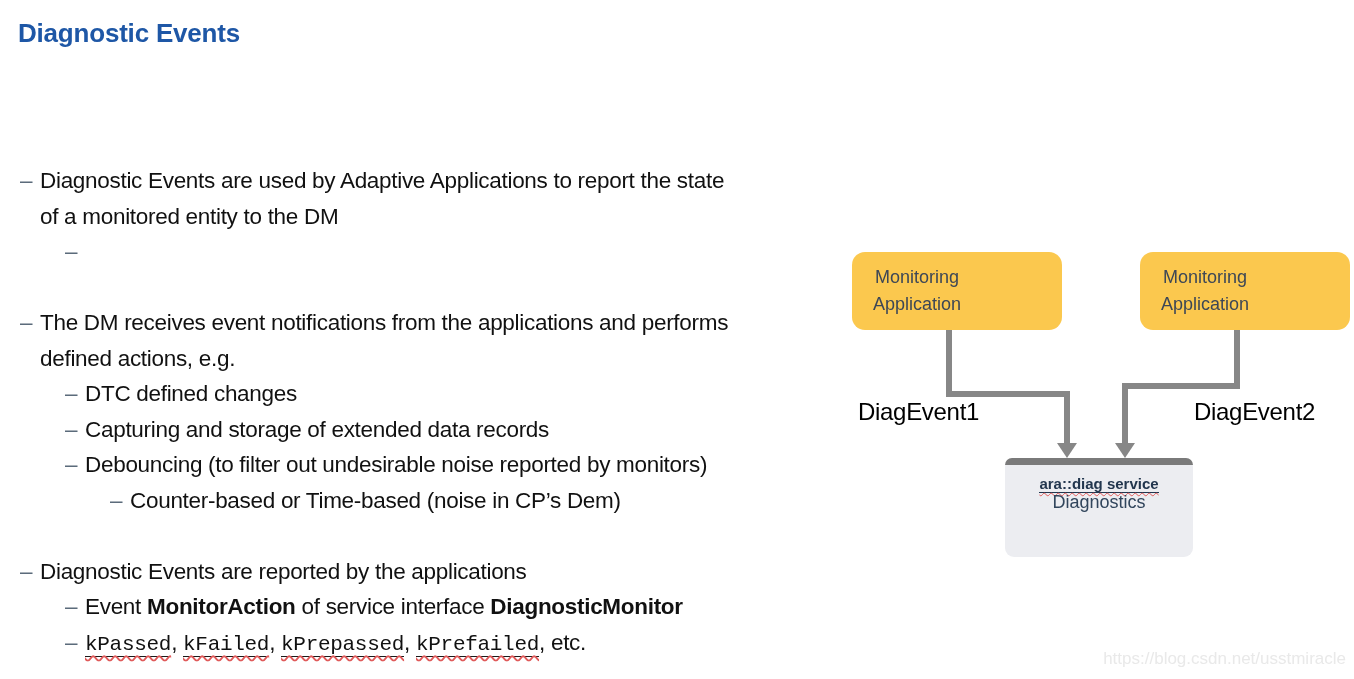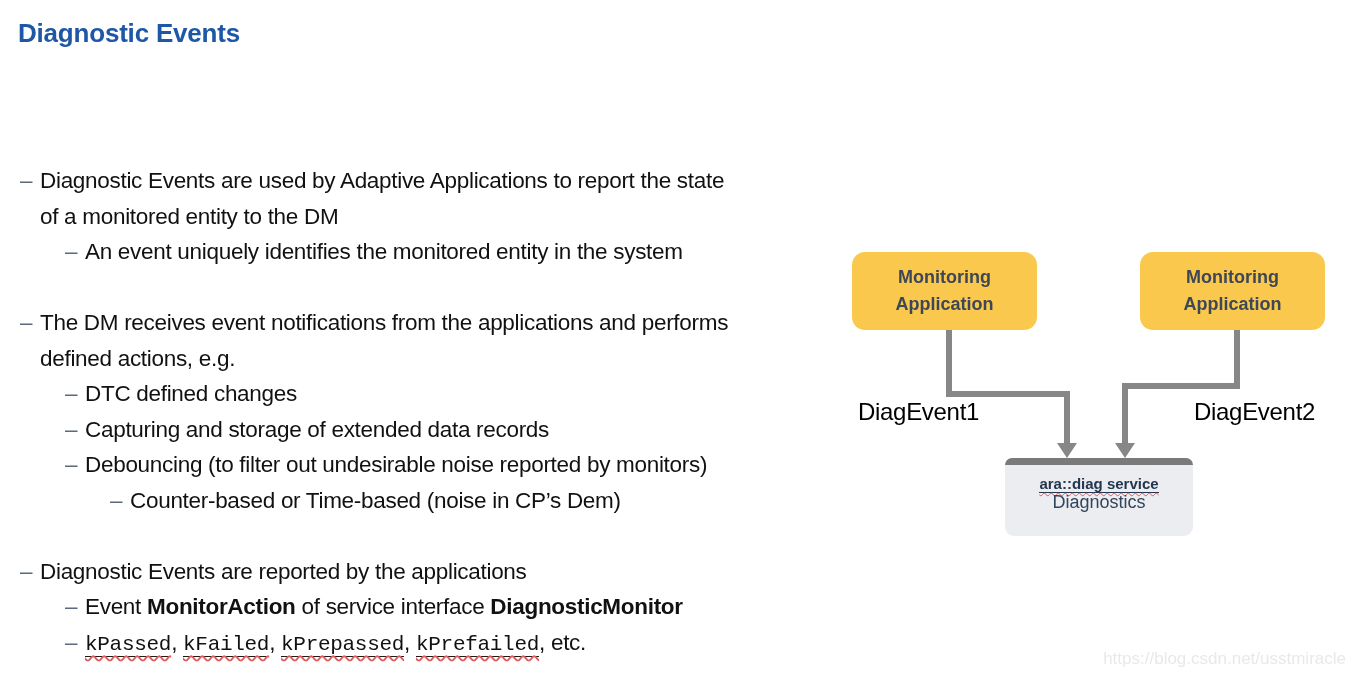--- a/index.html
+++ b/index.html
@@ -37,40 +37,40 @@
     font-family:"Liberation Mono", monospace;
     font-size:21px;
     border-bottom:1.5px solid var(--code_underline);
     text-decoration:underline wavy var(--spellcheck_red);
     text-decoration-thickness:1.5px;
     text-underline-offset:5px;
   }
   
   .connector-svg { position:absolute; left:0; top:0; pointer-events:none; }
   .app-box {
-    position:absolute; top:252px; width:185px; height:78px;
+    position:absolute; top:252px; width:210px; height:78px;
     background:var(--app_box_fill);
     border-radius:13px;
-    display:flex; align-items:center; justify-content:center;
+    display:flex; align-items:center; 
     text-align:center;
     color:var(--app_box_text);
-    font-size:18px; line-height:27px;font-weight:bold;
+    font-size:18px; line-height:27px;
   }
   .app-box .boxtxt { width:130px; }
   #app-box-1 { left:852px; }
   #app-box-2 { left:1140px; }
   .edge-label {
     position:absolute; top:398px;
     font-size:24px; color:var(--edge_label_text);
     letter-spacing:-0.3px;
   }
   #edge-label-1 { left:858px; }
   #edge-label-2 { left:1194px; }
   .svc-box {
-    position:absolute; left:1005px; top:458px; width:188px; height:78px;
+    position:absolute; left:1005px; top:458px; width:188px; height:99px;
     background:var(--service_box_fill);
     border-radius:9px;
     text-align:center;
   }
   .svc-bar {
     height:7px; background:var(--service_box_bar);
     border-radius:9px 9px 0 0;
   }
   .svc-title {
     margin-top:10px;
@@ -100,21 +100,20 @@
 
   <h1 class="title">Diagnostic Events</h1>
 
   <div class="bullets">
       <div class="li lv1">
         <span class="dash">–</span>
         <span class="txt"><span>Diagnostic Events are used by Adaptive Applications to report the state of a monitored entity to the DM</span></span>
       </div>
       <div class="li lv2">
         <span class="dash">–</span>
-        <span class="txt"><span>An event uniquely identifies the monitored entity in the system</span></span>
       </div>
       <div class="li lv1 gap">
         <span class="dash">–</span>
         <span class="txt"><span>The DM receives event notifications from the applications and performs defined actions, e.g.</span></span>
       </div>
       <div class="li lv2">
         <span class="dash">–</span>
         <span class="txt"><span>DTC defined changes</span></span>
       </div>
       <div class="li lv2">

